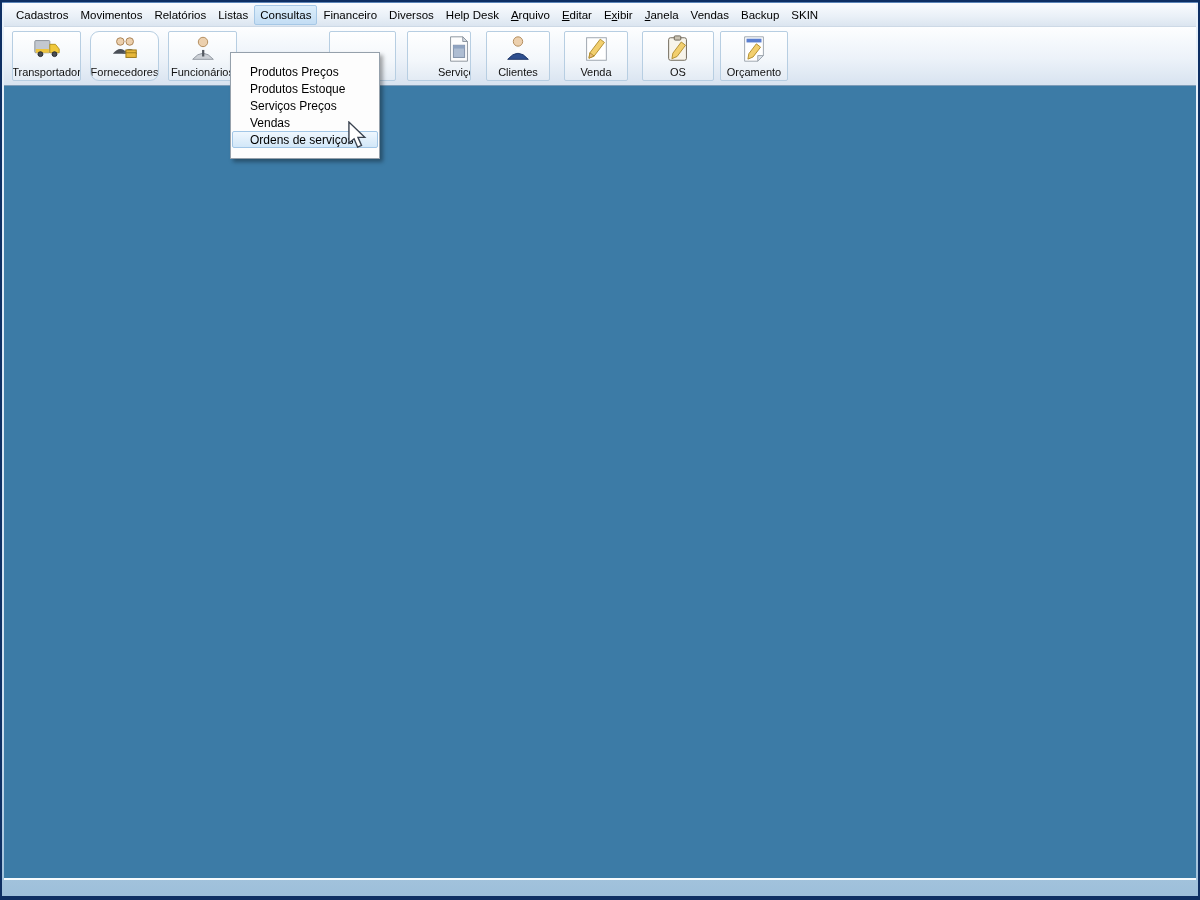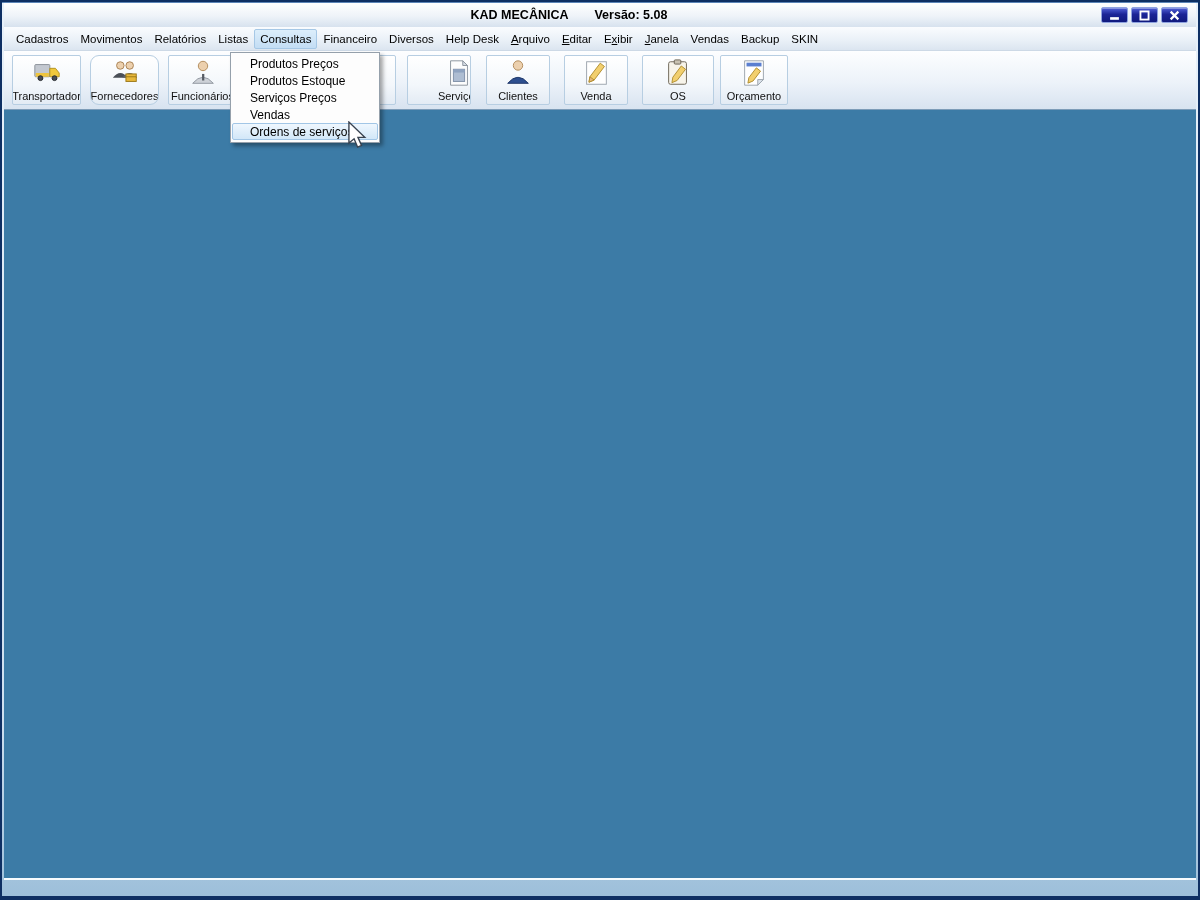--- a/index.html
+++ b/index.html
@@ -68,60 +68,37 @@
     flex:1 1 auto;
     background:#3c7ba6;
     border-bottom:2px solid #f7fbfe;
   }
   
   .dropdown {
     position:absolute; left:230px; top:52px; width:150px; z-index:20;
     background:#fdfdfd;
     border:1px solid #95a0ab;
     box-shadow:3px 3px 4px rgba(0,0,0,.35);
-    padding:2px 1px;
+    padding:10px 1px;
     font-size:12px; color:#000;
   }
   .dd-item { height:17px; line-height:17px; padding-left:17px; white-space:nowrap; border:1px solid transparent; border-radius:2px; }
   .dd-item.highlighted {
     background:linear-gradient(to bottom,#eff7fe 0%,#d2e7f8 100%);
     border:1px solid #a2c6e6;
   }
   
   .cursor { position:absolute; left:347px; top:121px; z-index:30; }
 </style>
 </head>
 <body>
 
 <div id="window">
   <div id="frame">
 
-    <div class="titlebar">
-      <div class="title-text">
-        <span>KAD MECÂNICA</span>
-        <span>Versão: 5.08</span>
-      </div>
-      <div class="win-controls">
-          <div class="win-btn">
-            <svg width="11" height="11" viewBox="0 0 10 10">
-              <rect x="1" y="6.5" width="8" height="2.4" fill="#fff"></rect>
-            </svg>
-          </div>
-          <div class="win-btn">
-            <svg width="11" height="11" viewBox="0 0 10 10">
-              <rect x="1.3" y="1.3" width="7.4" height="7.4" fill="none" stroke="#fff" stroke-width="1.7"></rect>
-            </svg>
-          </div>
-          <div class="win-btn">
-            <svg width="11" height="11" viewBox="0 0 10 10">
-              <path d="M1.5 1.5 L8.5 8.5 M8.5 1.5 L1.5 8.5" stroke="#fff" stroke-width="2"></path>
-            </svg>
-          </div>
-        </div>
-    </div>
 
     <div class="menubar">
         <div class="menu-item">Cadastros</div>
         <div class="menu-item">Movimentos</div>
         <div class="menu-item">Relatórios</div>
         <div class="menu-item">Listas</div>
         <div class="menu-item active">Consultas</div>
         <div class="menu-item">Financeiro</div>
         <div class="menu-item">Diversos</div>
         <div class="menu-item">Help Desk</div>

